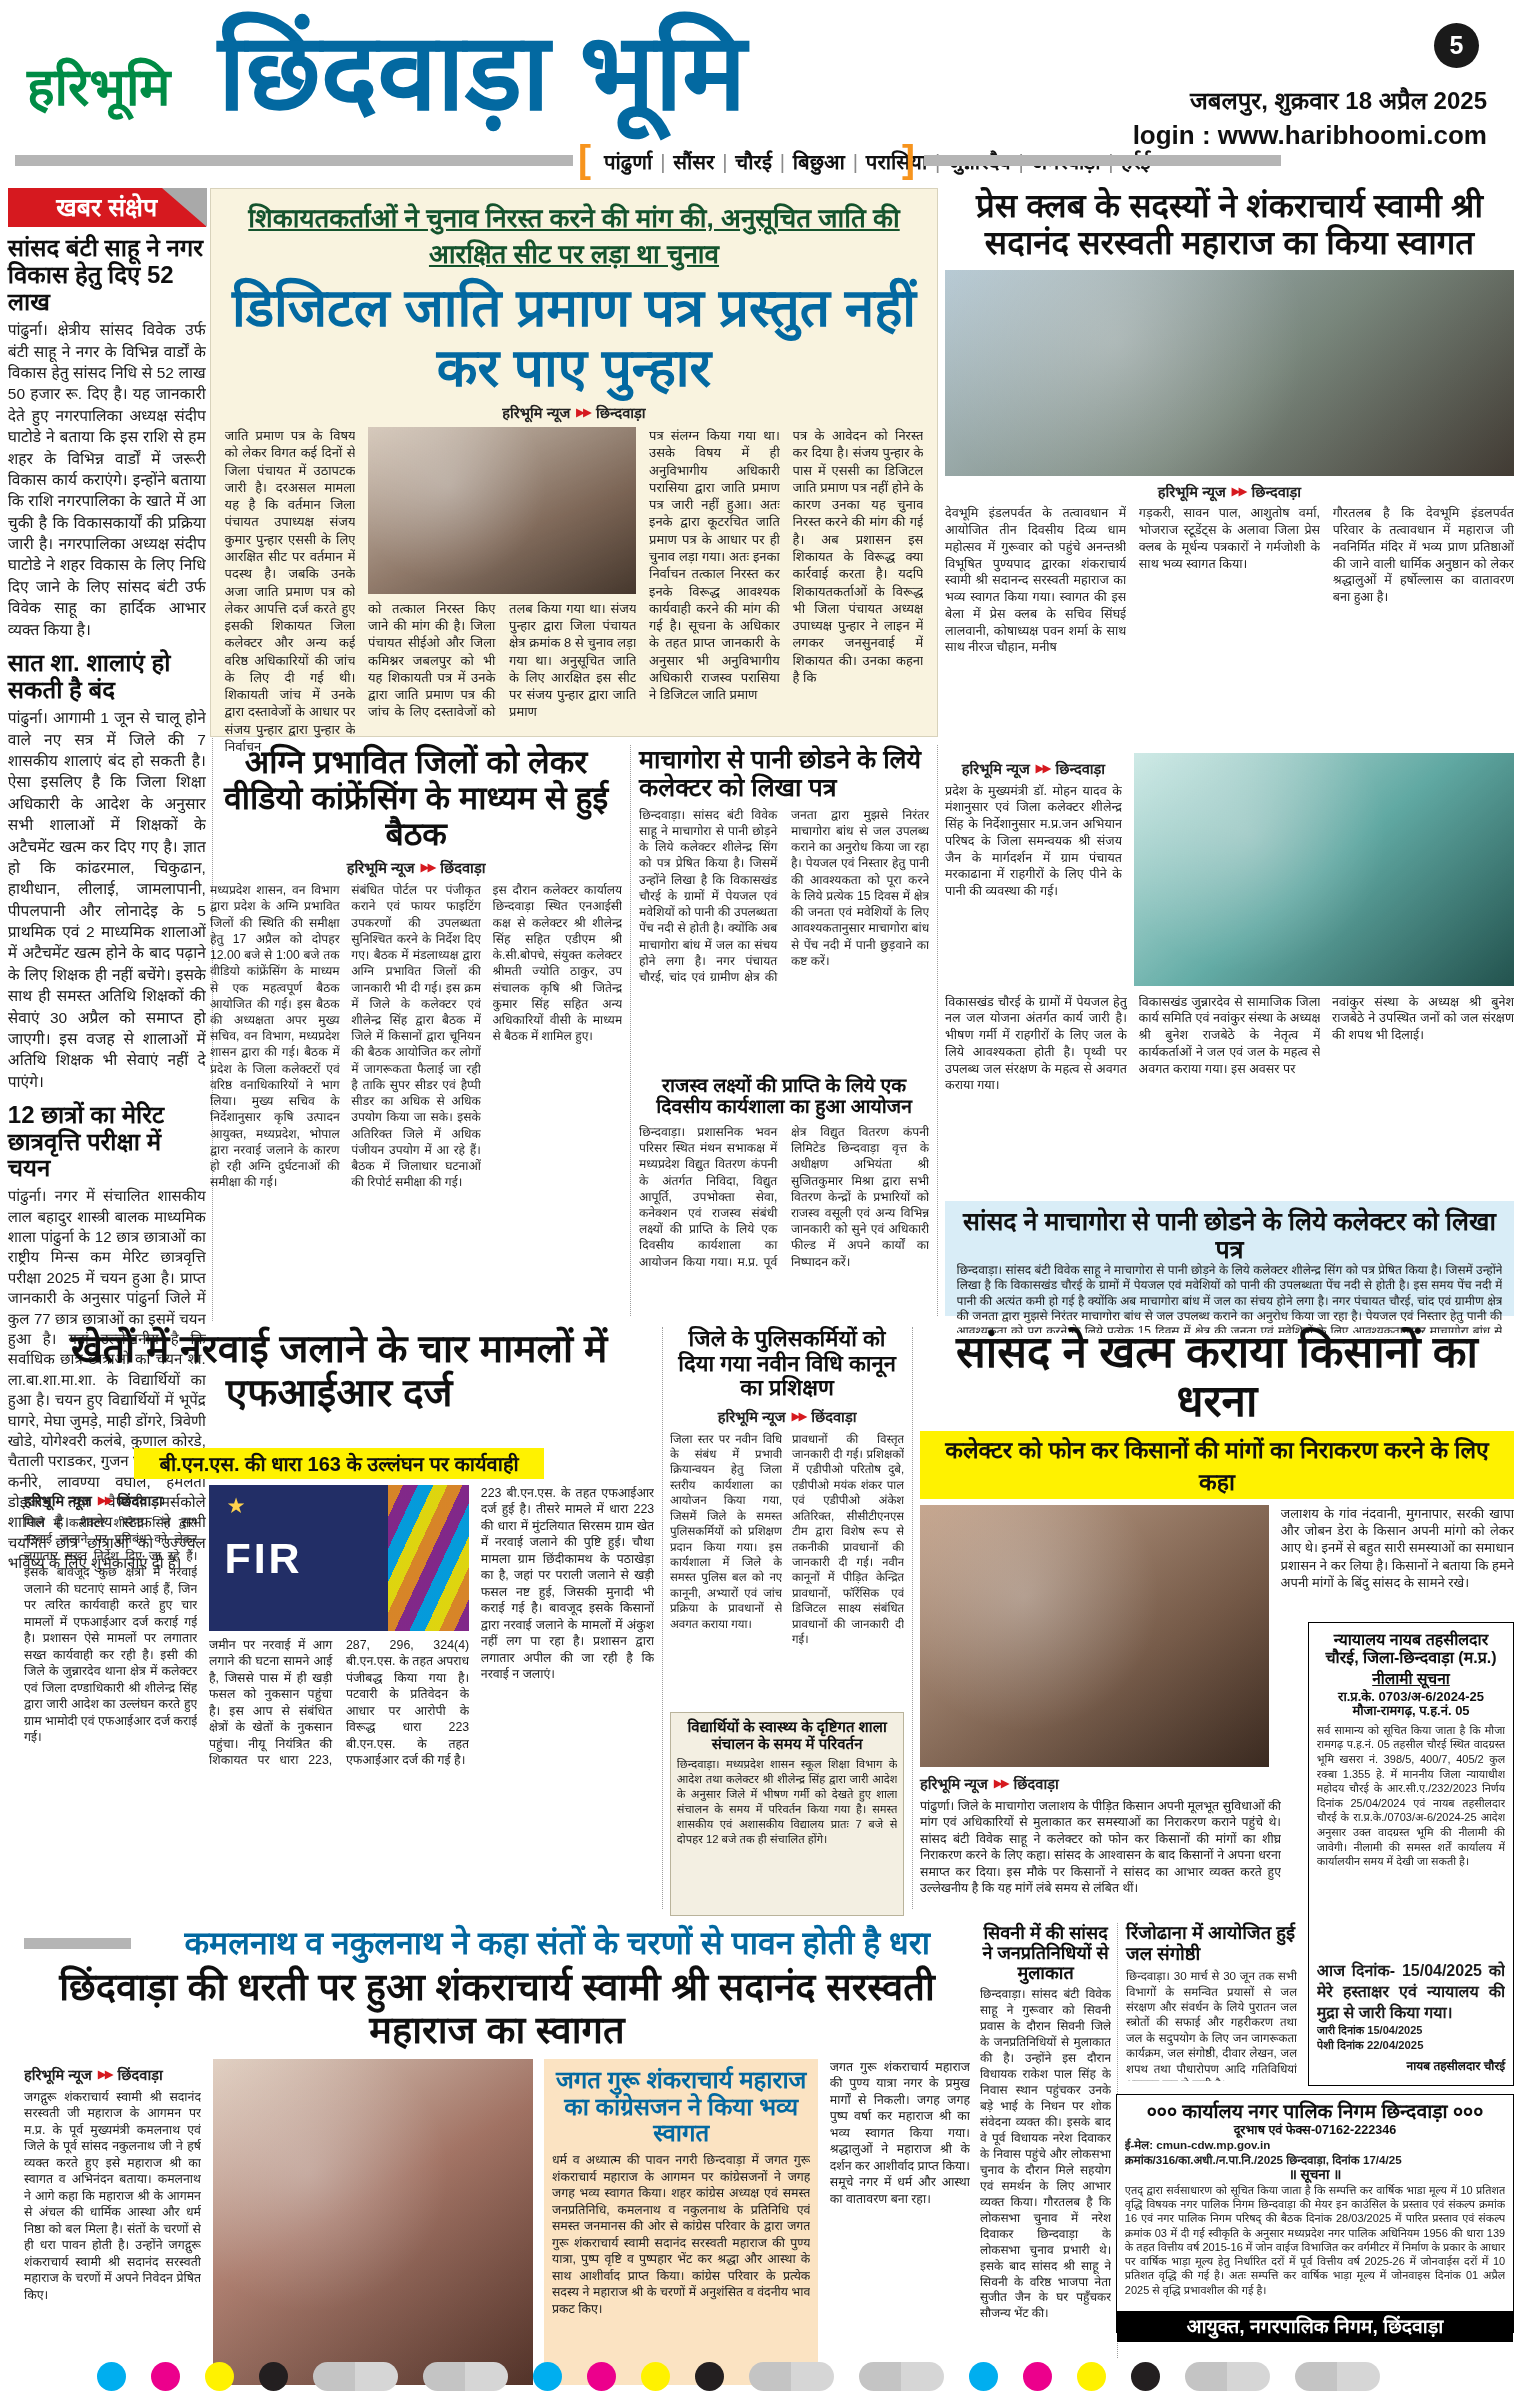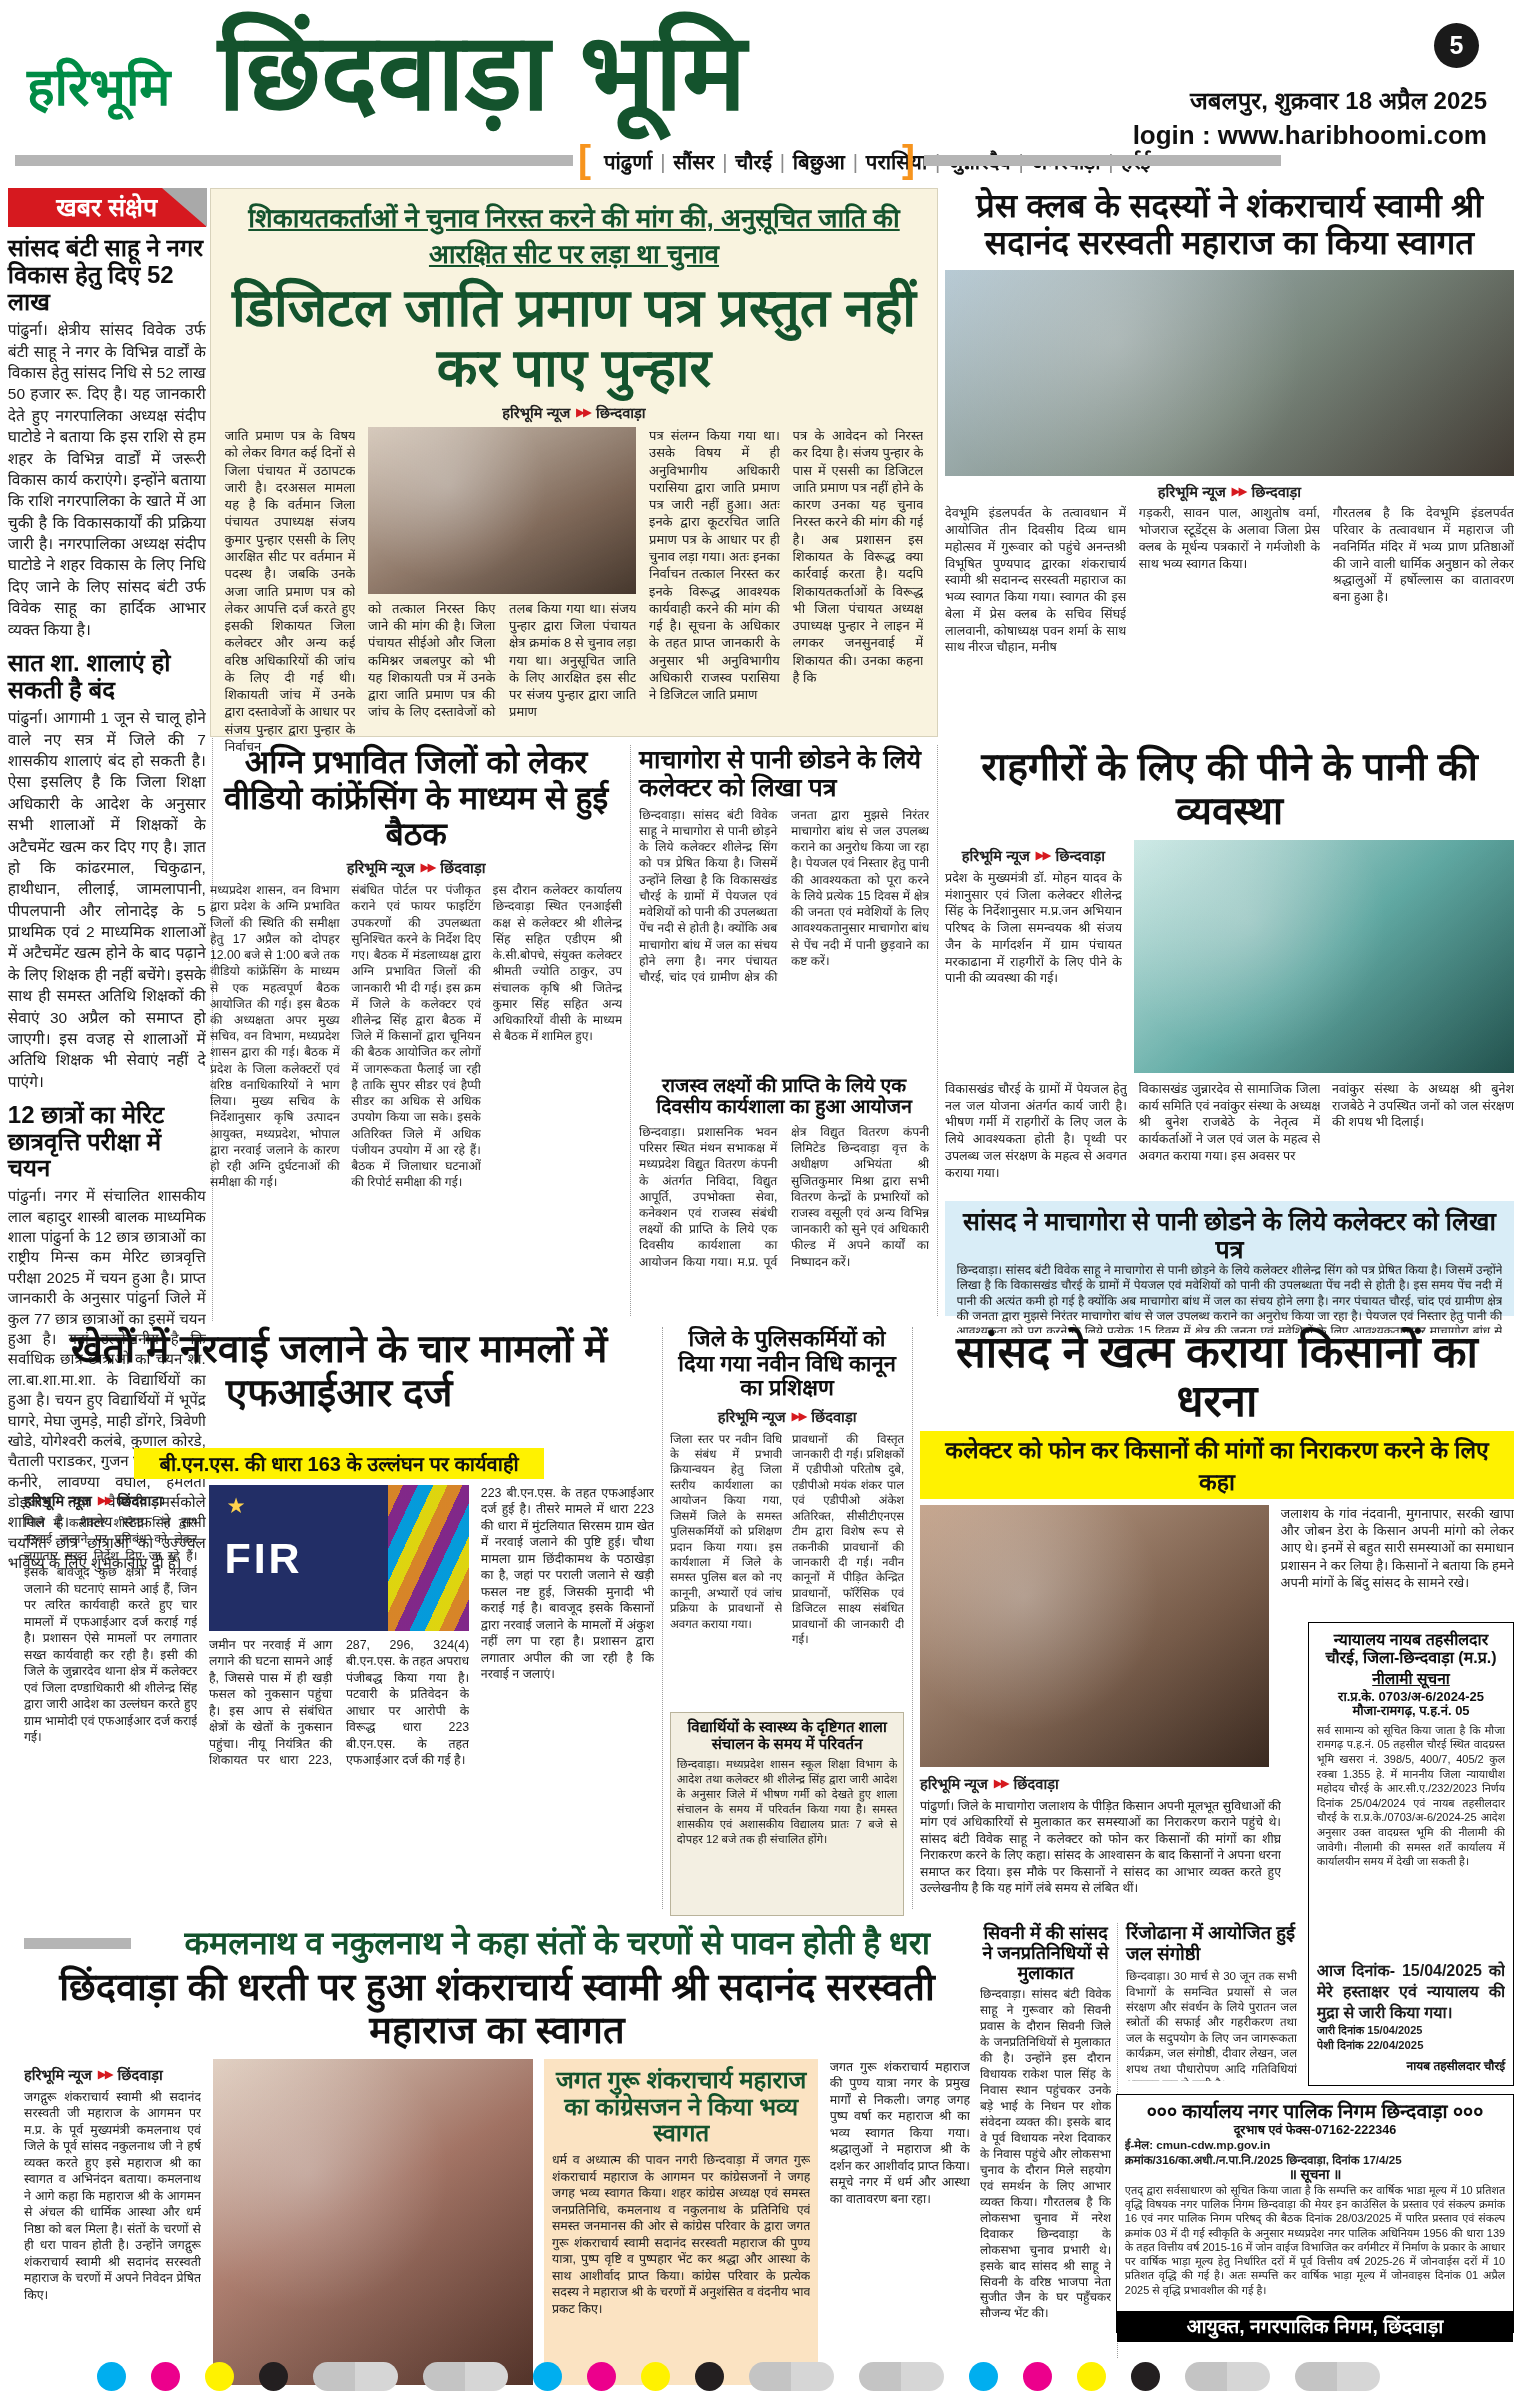--- a/index.html
+++ b/index.html
@@ -1,20 +1,20 @@
 <!DOCTYPE html>
 <html><head>
 <meta charset="utf-8">
 <style>
   html,body{margin:0;padding:0;background:#dcdcdc;}
   #paper{position:relative;width:1518px;height:2407px;background:#ffffff;margin:0 auto;
          font-family:"Liberation Sans","DejaVu Sans",sans-serif;color:#111;overflow:hidden;}
   .abs{position:absolute;}
   .hl{font-weight:800;text-align:center;color:#101010;line-height:1.12;}
-  .red{color:#14532d;}
+  .red{color:#0369a1;}
   .green{color:#008c45;}
   .kicker{font-weight:700;text-align:center;text-decoration:underline;color:#14532d;}
   .byline{display:flex;justify-content:center;align-items:center;gap:5.8px;font-weight:700;font-size:14.6px;color:#222;margin:4.9px 0;}
   .byline .arr{color:#d6191f;font-size:11.6px;letter-spacing:-1.9px;}
   .bt{font-size:12.6px;line-height:1.33;text-align:justify;color:#1c1c1c;overflow:hidden;}
   .cols2{column-count:2;column-gap:13.6px;}
   .dot-r{border-right:1px dotted #9b9b9b;}
   .photo{background:#b9a79a;position:relative;overflow:hidden;}
   .photo:after{content:"";position:absolute;inset:0;
     background:linear-gradient(135deg,rgba(255,255,255,.25),rgba(0,0,0,.25)),
@@ -147,21 +147,20 @@
   </div>
 
   <div class="abs dot-r" style="left:639px;top:745px;width:299px;height:571px;padding-right:7.8px;box-sizing:border-box;">
     <div class="hl" style="font-size:25px;text-align:left;">माचागोरा से पानी छोडने के लिये कलेक्टर को लिखा पत्र</div>
     <div class="bt cols2" style="font-size:12.2px;height:260px;margin-top:5.8px;">छिन्दवाड़ा। सांसद बंटी विवेक साहू ने माचागोरा से पानी छोड़ने के लिये कलेक्टर शीलेन्द्र सिंग को पत्र प्रेषित किया है। जिसमें उन्होंने लिखा है कि विकासखंड चौरई के ग्रामों में पेयजल एवं मवेशियों को पानी की उपलब्धता पेंच नदी से होती है। क्योंकि अब माचागोरा बांध में जल का संचय होने लगा है। नगर पंचायत चौरई, चांद एवं ग्रामीण क्षेत्र की जनता द्वारा मुझसे निरंतर माचागोरा बांध से जल उपलब्ध कराने का अनुरोध किया जा रहा है। पेयजल एवं निस्तार हेतु पानी की आवश्यकता को पूरा करने के लिये प्रत्येक 15 दिवस में क्षेत्र की जनता एवं मवेशियों के लिए आवश्यकतानुसार माचागोरा बांध से पेंच नदी में पानी छुड़वाने का कष्ट करें।</div>
     <div class="hl" style="font-size:19.4px;margin-top:7.8px;">राजस्व लक्ष्यों की प्राप्ति के लिये एक दिवसीय कार्यशाला का हुआ आयोजन</div>
     <div class="bt cols2" style="font-size:12.2px;height:204px;margin-top:5.8px;">छिन्दवाड़ा। प्रशासनिक भवन परिसर स्थित मंथन सभाकक्ष में मध्यप्रदेश विद्युत वितरण कंपनी के अंतर्गत निविदा, विद्युत आपूर्ति, उपभोक्ता सेवा, कनेक्शन एवं राजस्व संबंधी लक्ष्यों की प्राप्ति के लिये एक दिवसीय कार्यशाला का आयोजन किया गया। म.प्र. पूर्व क्षेत्र विद्युत वितरण कंपनी लिमिटेड छिन्दवाड़ा वृत्त के अधीक्षण अभियंता श्री सुजितकुमार मिश्रा द्वारा सभी वितरण केन्द्रों के प्रभारियों को राजस्व वसूली एवं अन्य विभिन्न जानकारी को सुने एवं अधिकारी फील्ड में अपने कार्यों का निष्पादन करें।</div>
   </div>
 
   <div class="abs" style="left:945px;top:745px;width:569px;height:448px;">
-    <div class="hl" style="font-size:39px;">राहगीरों के लिए की पीने के पानी की व्यवस्था</div>
     <div style="display:flex;gap:11.6px;margin-top:7.8px;">
       <div style="width:177px;flex:none;">
         <div class="byline">
           <span>हरिभूमि न्यूज</span>
           <span class="arr">▶▶</span>
           <span>छिन्दवाड़ा</span>
         </div>
         <div class="bt" style="font-size:12.6px;height:194px;">प्रदेश के मुख्यमंत्री डॉ. मोहन यादव के मंशानुसार एवं जिला कलेक्टर शीलेन्द्र सिंह के निर्देशानुसार म.प्र.जन अभियान परिषद के जिला समन्वयक श्री संजय जैन के मार्गदर्शन में ग्राम पंचायत मरकाढाना में राहगीरों के लिए पीने के पानी की व्यवस्था की गई।</div>
       </div>
       <div class="photo ph-c" style="flex:1;height:233px;"></div>

